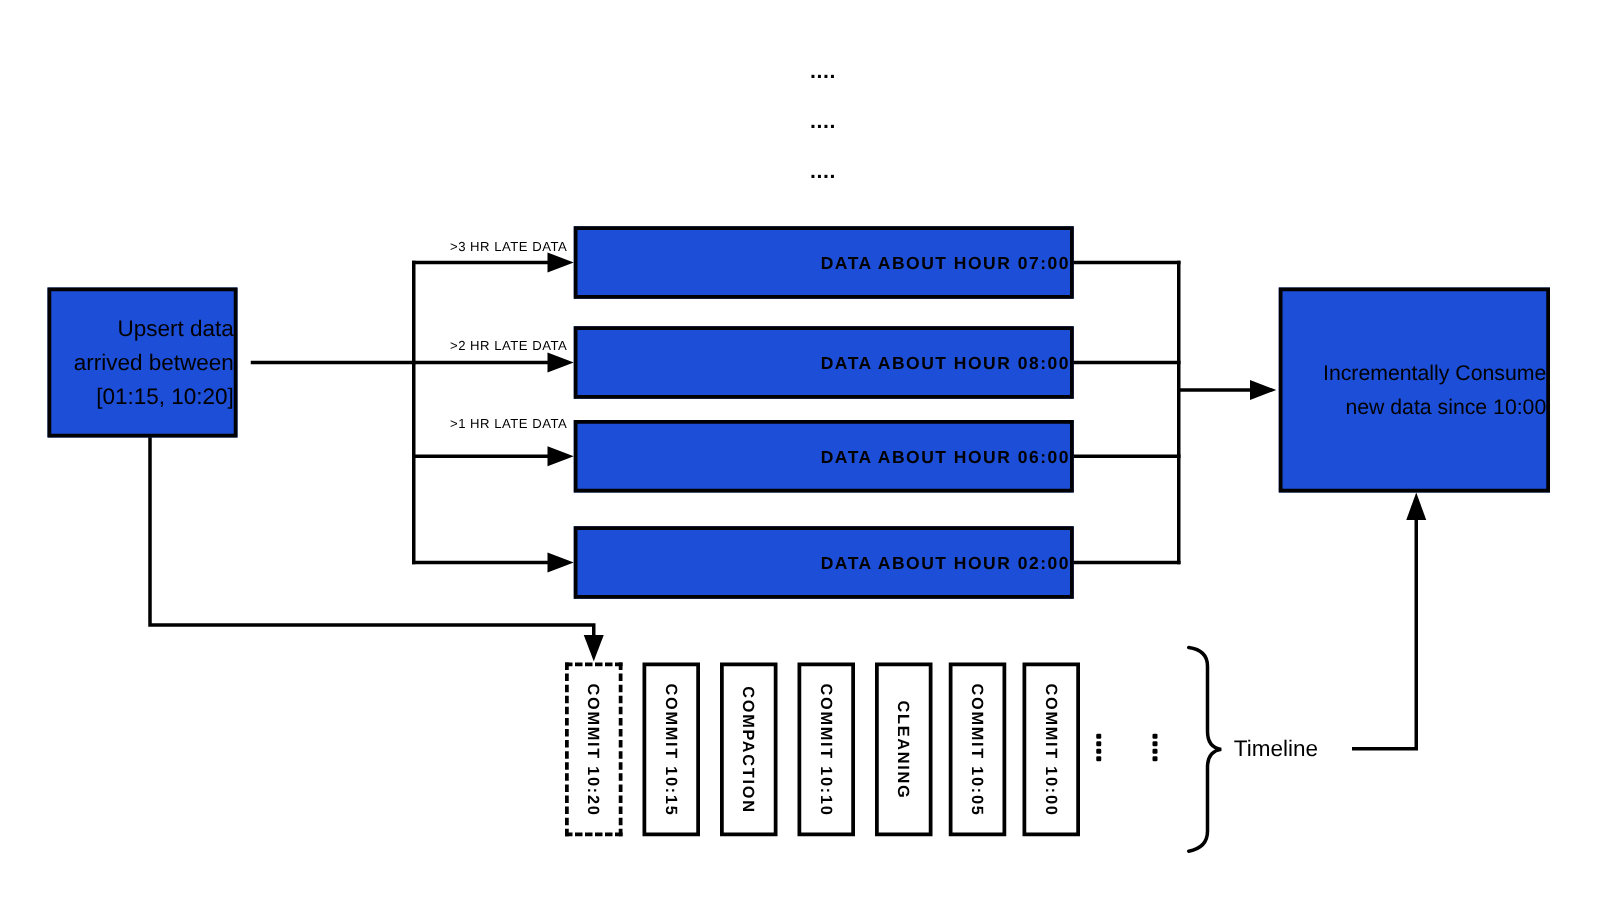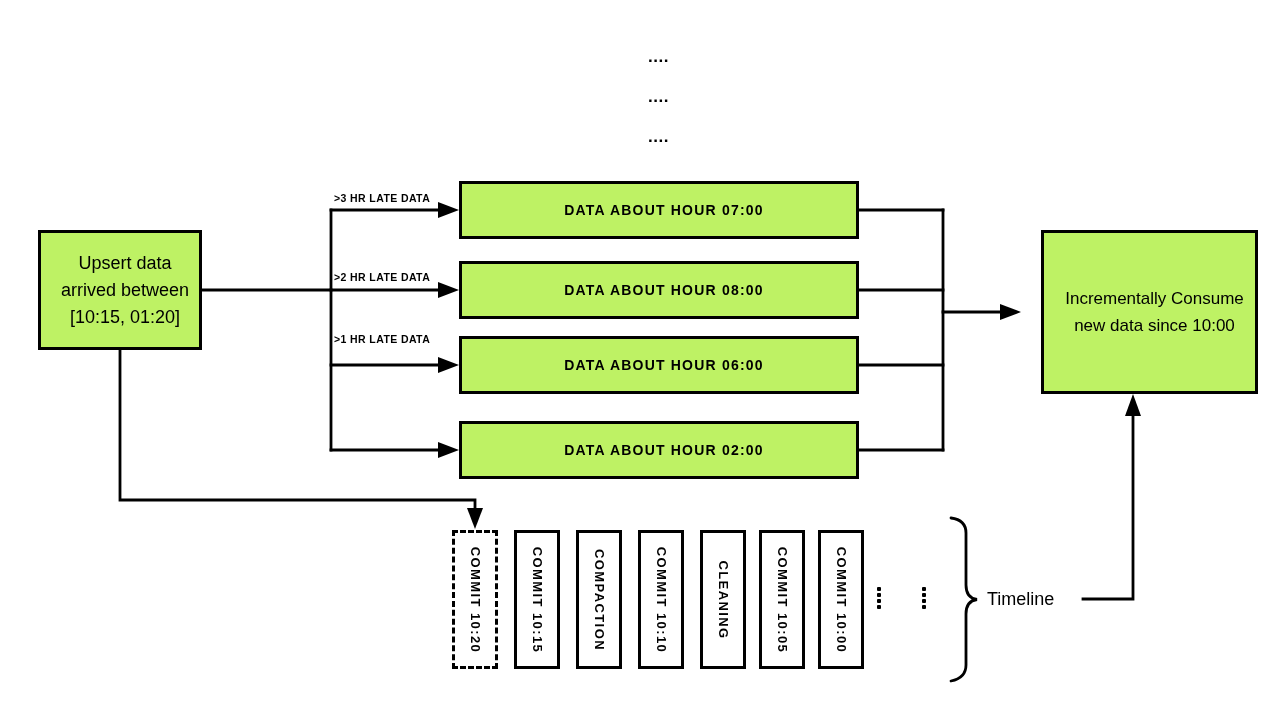--- a/index.html
+++ b/index.html
@@ -4,34 +4,34 @@
 <style>
   html,body{margin:0;padding:0;background:#ffffff;}
   .stage{
     position:relative;width:1280px;height:720px;background:#ffffff;overflow:hidden;
     font-family:"Liberation Sans","DejaVu Sans",sans-serif;color:#000;
   }
   .wires{position:absolute;left:0;top:0;width:1280px;height:720px;}
 
   
   .node{
-    position:absolute;box-sizing:border-box;border:3px solid #000;background:#bef264;
-    display:flex;flex-direction:column;align-items:center;justify-content:center;
+    position:absolute;box-sizing:border-box;border:3px solid #000;background:#1d4ed8;
+    display:flex;flex-direction:column;align-items:flex-end;justify-content:center;
     text-align:center;
     padding-left:10px;
   }
 
-  .source{left:38px;top:230px;width:164px;height:120px;font-size:18px;line-height:27px;}
-  .consumer{left:1023px;top:230px;width:217px;height:164px;font-size:17px;line-height:27px;margin-left:18px;}
+  .source{left:38px;top:230px;width:152px;height:120px;font-size:18px;line-height:27px;}
+  .consumer{left:1023px;top:230px;width:217px;height:164px;font-size:17px;line-height:27px;}
 
   .hour{left:459px;width:400px;height:58px;font-weight:bold;font-size:14px;letter-spacing:1.2px;}
   .hour.h0{top:181px;} .hour.h1{top:261px;} .hour.h2{top:336px;} .hour.h3{top:421px;}
 
   .late-label{
-    position:absolute;left:334px;width:110px;font-weight:bold;font-size:10.5px;
+    position:absolute;left:360px;width:110px;font-weight:normal;font-size:10.5px;
     letter-spacing:.4px;white-space:nowrap;
   }
   .late-label.l0{top:192px;} .late-label.l1{top:271px;} .late-label.l2{top:333px;}
 
   .dots-row{position:absolute;left:648px;font-weight:bold;font-size:17px;line-height:17px;letter-spacing:.5px;}
   .dots-row.r0{top:48px;} .dots-row.r1{top:88px;} .dots-row.r2{top:128px;}
 
   
   .entry{
     position:absolute;top:530px;width:46px;height:139px;box-sizing:border-box;
@@ -85,21 +85,21 @@
     <polygon fill="#000" stroke="none" points="1133,394 1125,416 1141,416"></polygon>
   </svg>
 
   <div class="dots-row r0">....</div>
   <div class="dots-row r1">....</div>
   <div class="dots-row r2">....</div>
 
   <div class="node source">
     <span>Upsert data</span>
     <span>arrived between</span>
-    <span>[10:15, 01:20]</span>
+    <span>[01:15, 10:20]</span>
   </div>
 
   <div class="late-label l0">&gt;3 HR LATE DATA</div>
   <div class="late-label l1">&gt;2 HR LATE DATA</div>
   <div class="late-label l2">&gt;1 HR LATE DATA</div>
 
   <div class="node hour h0">
       <span>DATA ABOUT HOUR 07:00</span>
     </div>
   <div class="node hour h1">

